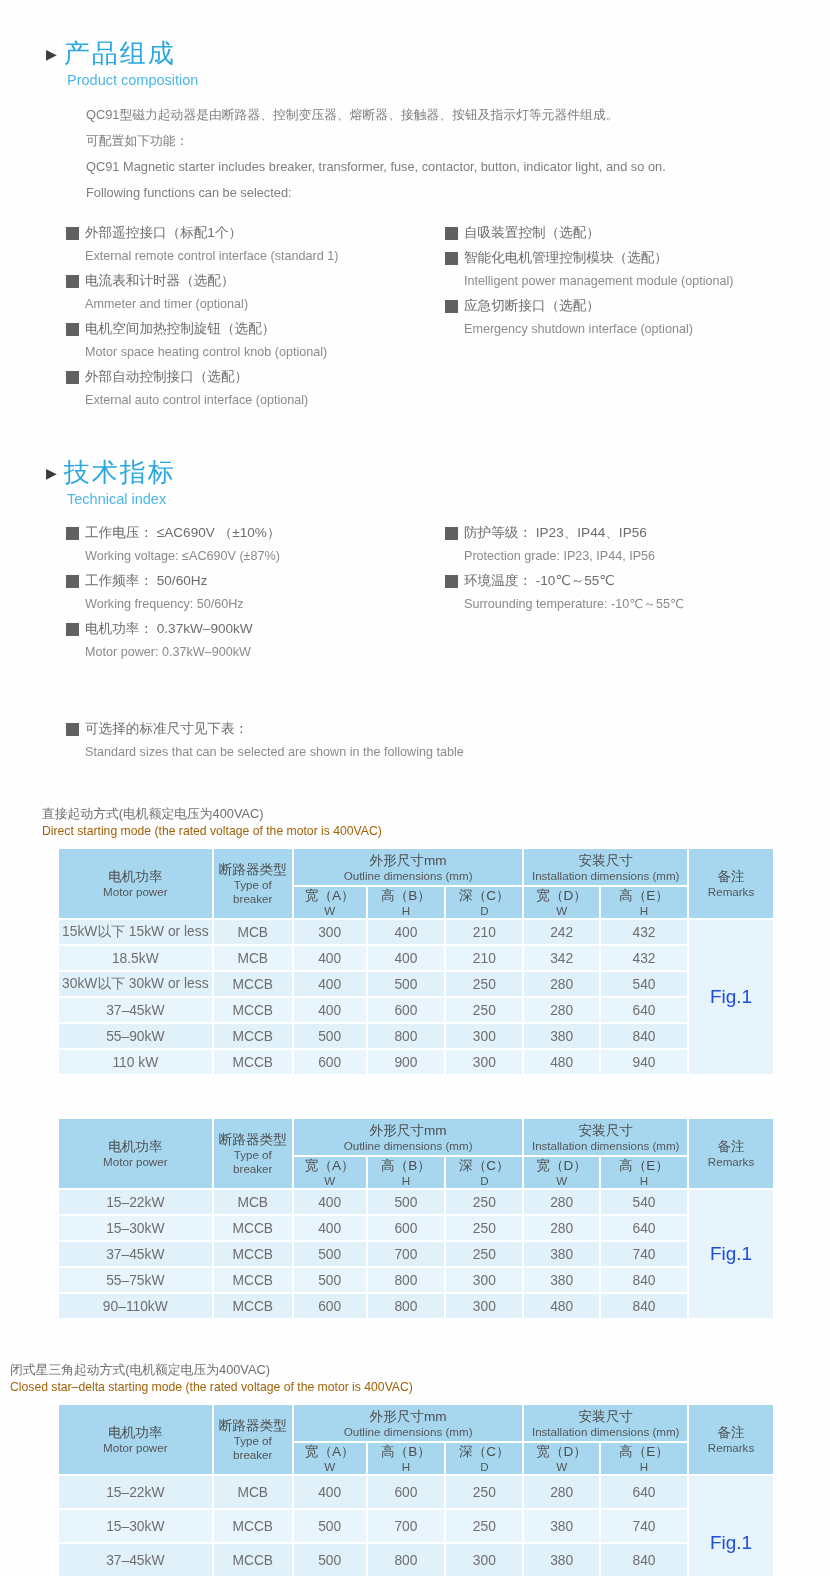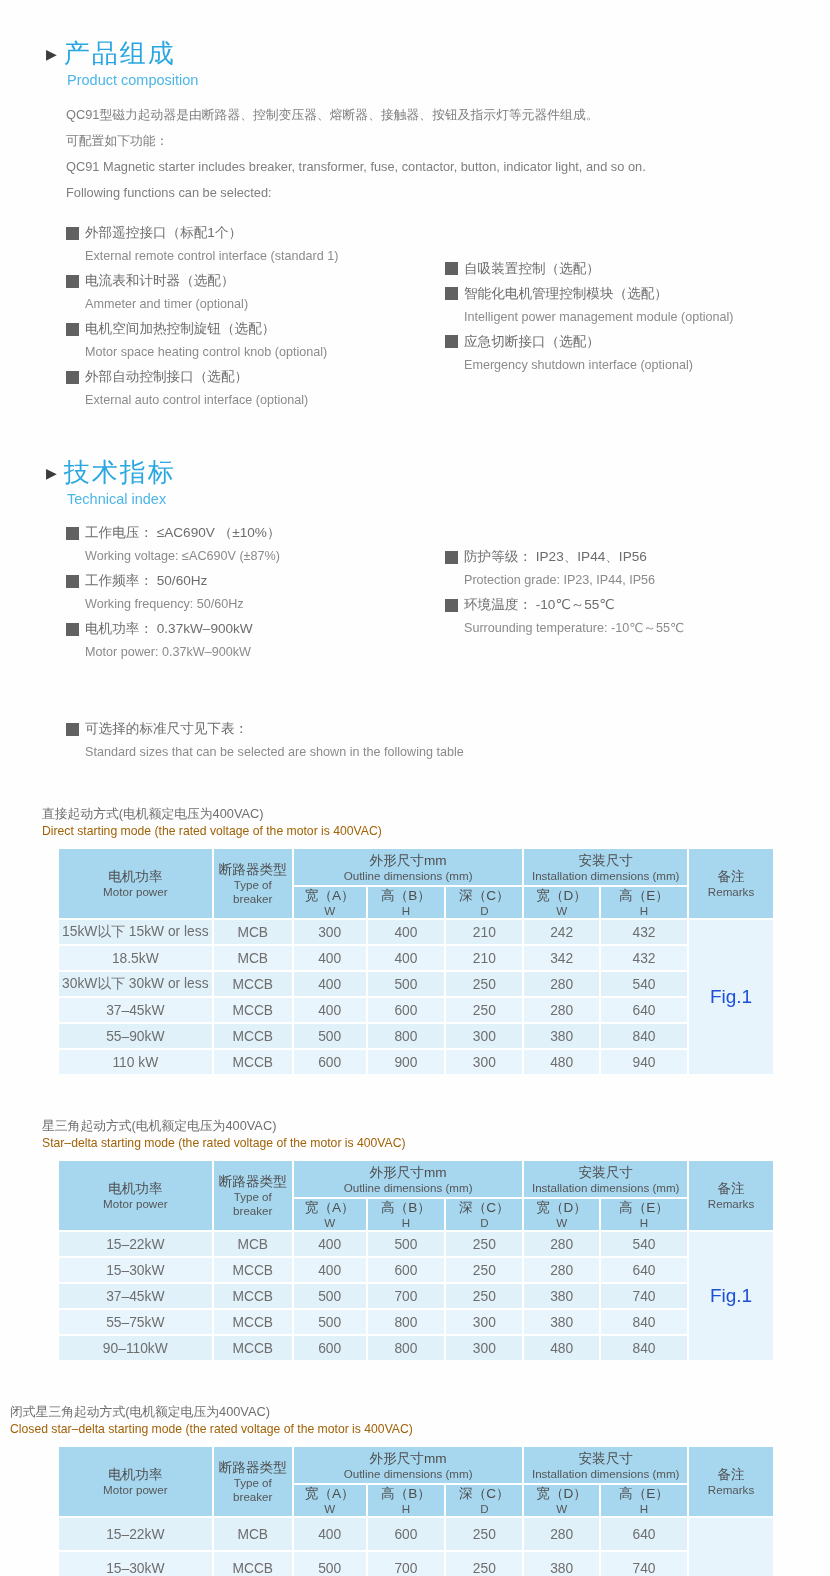--- a/index.html
+++ b/index.html
@@ -13,25 +13,25 @@
   .page { width:830px; min-height:1576px; background:#fefefe; padding-top:38px; overflow:hidden; }
 
   
   .sec-head { margin-left:46px; margin-bottom:10px; }
   .sec-title-row { display:flex; align-items:center; }
   .arrow-ico { color:#3c3c3c; font-size:14px; margin-right:7px; line-height:1; }
   .title-zh { color:#2aa7e0; font-size:26px; letter-spacing:2px; line-height:1.2; }
   .title-en { color:#4cb6e7; font-size:14.5px; margin-left:21px; margin-top:3px; }
 
   
-  .intro { margin:14px 0 0 66px; }
+  .intro { margin:14px 0 0 86px; }
   .para { font-size:12.8px; color:#7e7e7e; line-height:25px; margin:0 0 1px 0; }
 
   
-  .cols { display:flex; margin:16px 0 0 66px;align-items:center; }
+  .cols { display:flex; margin:16px 0 0 66px; }
   .col-l { width:379px; flex:none; }
   .col-r { flex:1; }
   .feat { margin-bottom:1px; }
   .feat-zh { display:flex; align-items:center; font-size:13.6px; color:#6d6d6d; line-height:24px; }
   .sq { width:13px; height:13px; background:#616161; flex:none; margin-right:6px; }
   .feat-en { margin-left:19px; font-size:12.6px; color:#8b8b8b; line-height:23px; margin-bottom:1px; }
 
   .sec2 { margin-top:44px; }
   .specs { margin-top:14px; }
 
@@ -315,24 +315,20 @@
             <td>900</td>
             <td>300</td>
             <td>480</td>
             <td>940</td>
           </tr>
         </tbody>
     </table>
   </div>
 
   <div class="tbl-block">
-    <div class="cap">
-      <div class="cap-zh">星三角起动方式(电机额定电压为400VAC)</div>
-      <div class="cap-en">Star–delta starting mode (the rated voltage of the motor is 400VAC)</div>
-    </div>
     <table class="spec">
       <colgroup>
           <col class="c-power">
           <col class="c-breaker">
           <col class="c-a">
           <col class="c-b">
           <col class="c-c">
           <col class="c-d">
           <col class="c-e">
           <col class="c-rem">

